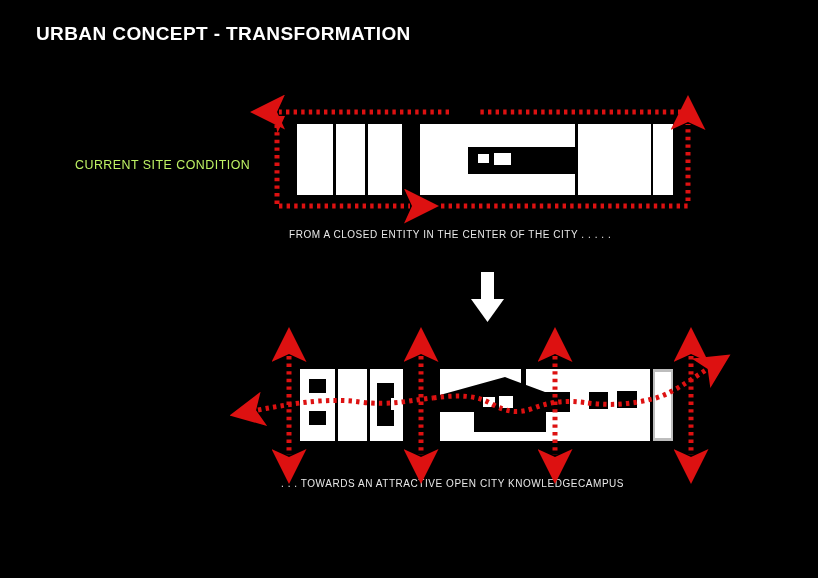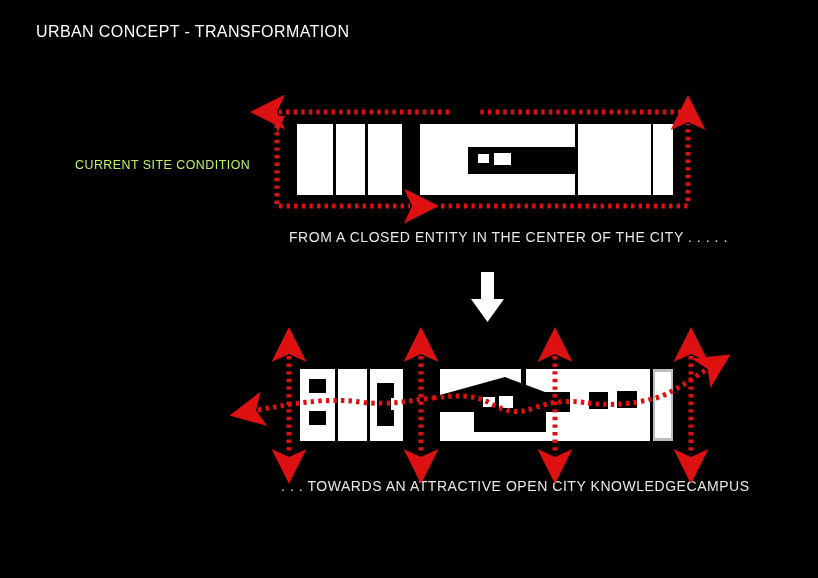--- a/index.html
+++ b/index.html
@@ -9,40 +9,40 @@
     color:#ffffff;
     overflow:hidden;
     position:relative;
   }
   #stage{position:absolute;left:0;top:0;width:818px;height:578px;}
   #svgroot{position:absolute;left:0;top:0;width:818px;height:578px;}
 
   .title{
     position:absolute;
     left:36px;top:23px;
-    font-size:16px;
-    font-weight:normal;
+    font-size:19px;
+    font-weight:bold;
     letter-spacing:0.4px;
     color:#ffffff;
     white-space:nowrap;
   }
   .rowlabel{
     position:absolute;
     font-size:12.4px;
     letter-spacing:0.5px;
     color:#bef264;
     white-space:nowrap;
     margin-left:11px;
   }
   #label-current{left:64px;top:158px;}
   #label-new{left:64px;top:401px;}
 
   .caption{
     position:absolute;
-    font-size:14px;
+    font-size:10px;
     letter-spacing:0.55px;
     color:#e8e8e8;
     white-space:nowrap;
   }
   #caption-top{left:289px;top:229px;}
   #caption-bottom{left:281px;top:478px;}
 
   .vlabel{
     position:absolute;
     font-size:9.1px;

